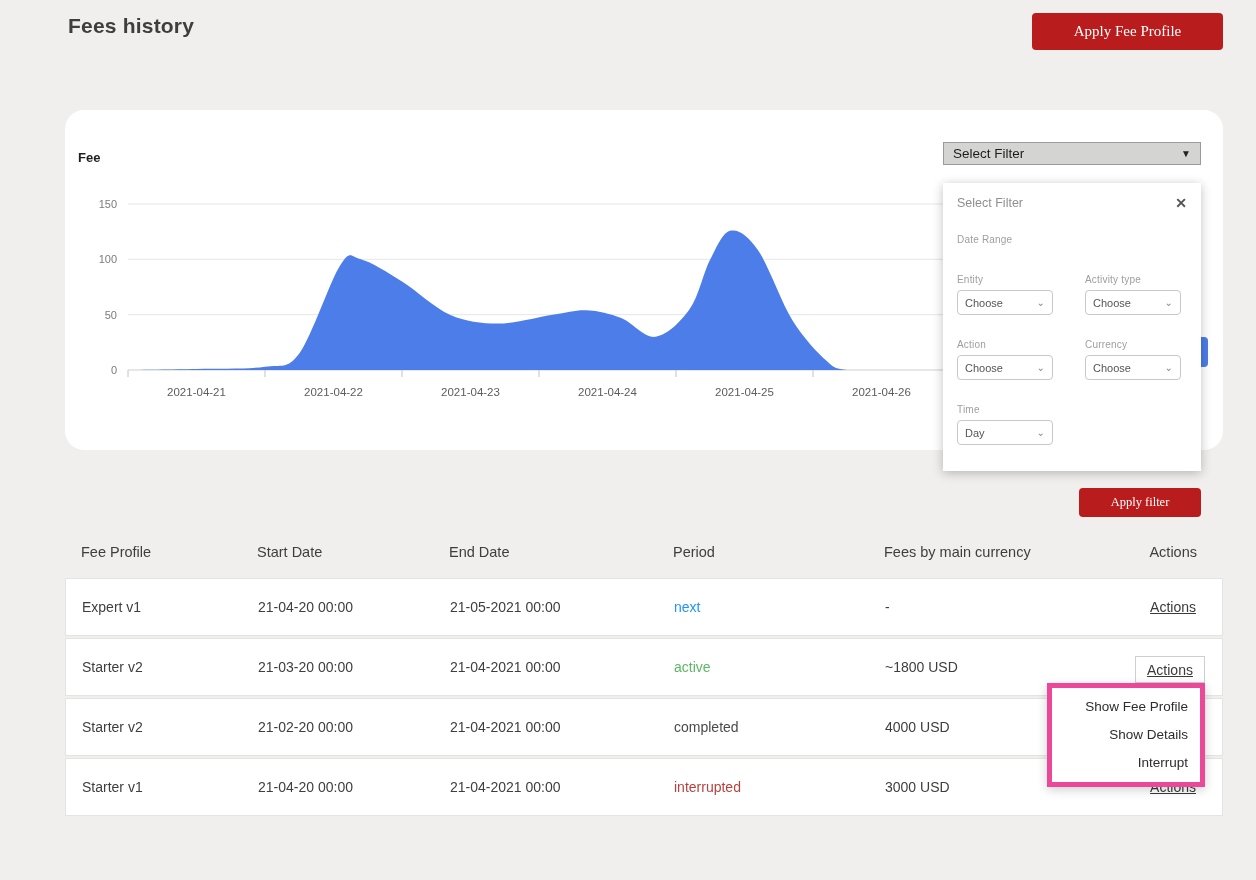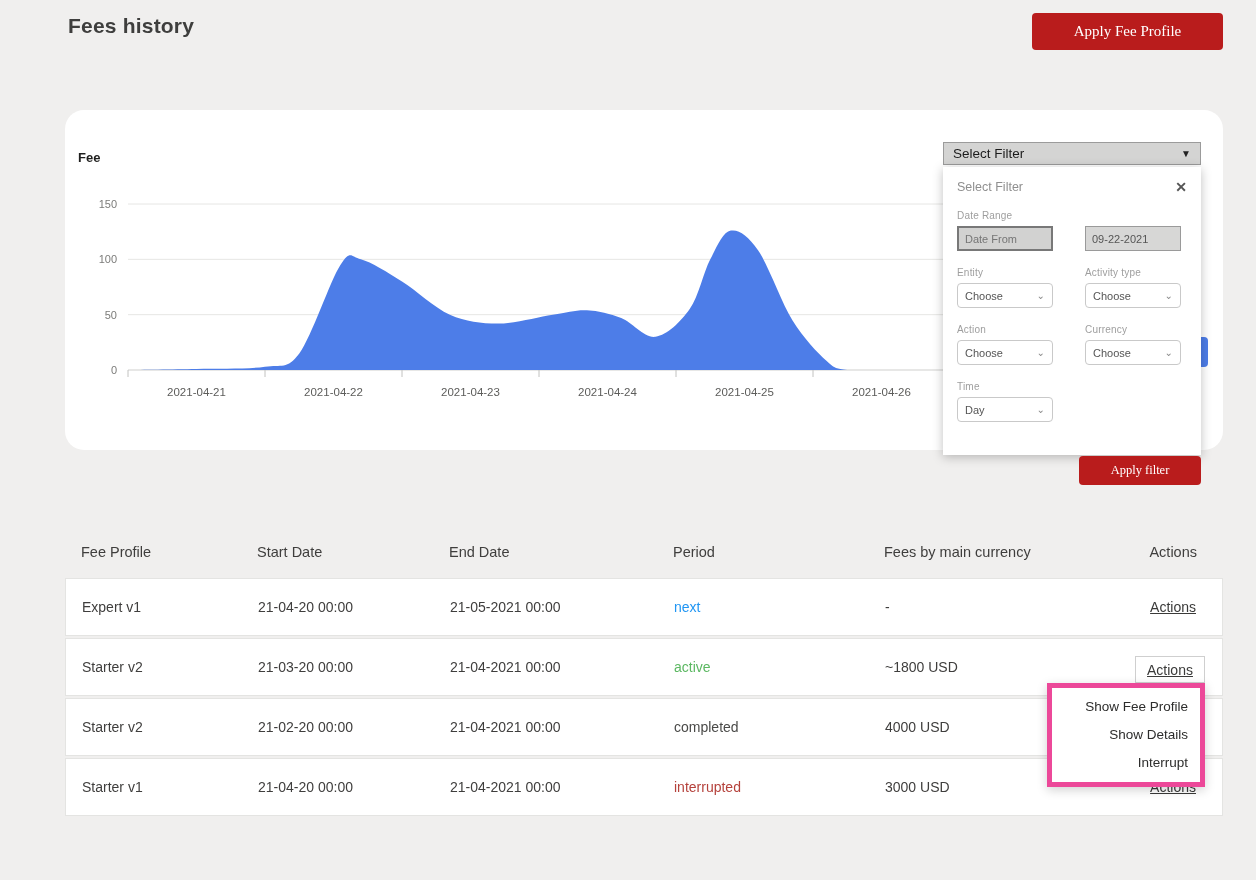--- a/index.html
+++ b/index.html
@@ -22,35 +22,35 @@
   
   .chart-card { left:65px; top:110px; width:1158px; height:340px; background:#fff; border-radius:19px; }
   .chart-fee-label { left:13px; top:40px; font-size:13px; font-weight:bold; color:#1f1f1e; }
   .chart-svg { left:12px; top:50px; }
   svg text { font-family:"Liberation Sans", sans-serif; }
 
   
   .blue-sliver { left:1197px; top:337px; width:11px; height:30px; background:#4d7de8; border-radius:4px; z-index:5; }
 
   
-  .filter-wrap { left:943px; top:142px; width:258px; z-index:30; display:flex; flex-direction:column; }
+  .filter-wrap { left:943px; top:142px; width:258px; z-index:30; display:flex; flex-direction:column;gap:16px; }
   .filter-toggle {
     height:23px; background:#d4d4d3; border:1px solid #9b9b9b;
     display:flex; align-items:center; justify-content:space-between;
     padding:0 9px; font-size:13.5px; color:#1c1c1c; cursor:pointer;
   }
   .caret { font-size:10px; color:#222; }
   .filter-panel {
     margin-top:2px; background:#fff; height:288px; padding:13px 14px 16px;
     box-shadow:0 2px 10px rgba(0,0,0,.25);
   }
   .fp-titlerow { display:flex; justify-content:space-between; align-items:center; }
   .fp-title { font-size:12.5px; color:#8f8f8f; }
   .fp-close { font-size:14px; color:#555; font-weight:bold; cursor:pointer; line-height:1; }
-  .fp-label { font-size:10px; color:#9e9e9e; margin:16px 0 5px; letter-spacing:.2px; }
+  .fp-label { font-size:10px; color:#9e9e9e; margin:24px 0 5px; letter-spacing:.2px; }
   .fp-grid { display:flex; gap:32px; }
   .fp-col { width:96px; }
   .fp-input {
     width:96px; height:25px; background:#d7d7d6; border:1px solid #9a9a9a;
     font-size:11px; color:#555; padding:0 6px; font-family:inherit;
   }
   .fp-input.focused { border:2px solid #787878; background:#d2d2d1; color:#6e6e6e; }
   .fp-select {
     width:96px; height:25px; background:#fff; border:1px solid #c9c9c9; border-radius:4px;
     display:flex; align-items:center; justify-content:space-between;
@@ -124,24 +124,20 @@
     <span>Select Filter</span>
     <span class="caret">▼</span>
   </div>
   <div class="filter-panel">
     <div class="fp-titlerow">
       <span class="fp-title">Select Filter</span>
       <span class="fp-close">✕</span>
     </div>
 
     <div class="fp-label">Date Range</div>
-    <div class="fp-grid">
-      <input class="fp-input focused fp-col" placeholder="Date From" style="">
-      <input class="fp-input fp-col" value="09-22-2021" style="">
-    </div>
 
     <div class="fp-grid">
       <div class="fp-col">
         <div class="fp-label">Entity</div>
         <div class="fp-select">
           <span>Choose</span>
           <span class="chev">⌄</span>
         </div>
       </div>
       <div class="fp-col">

